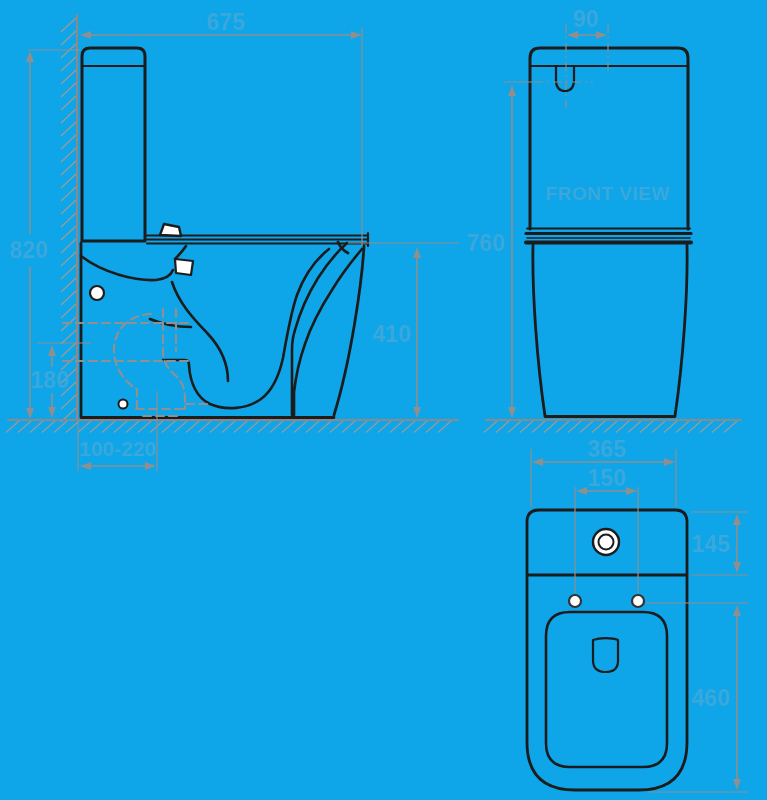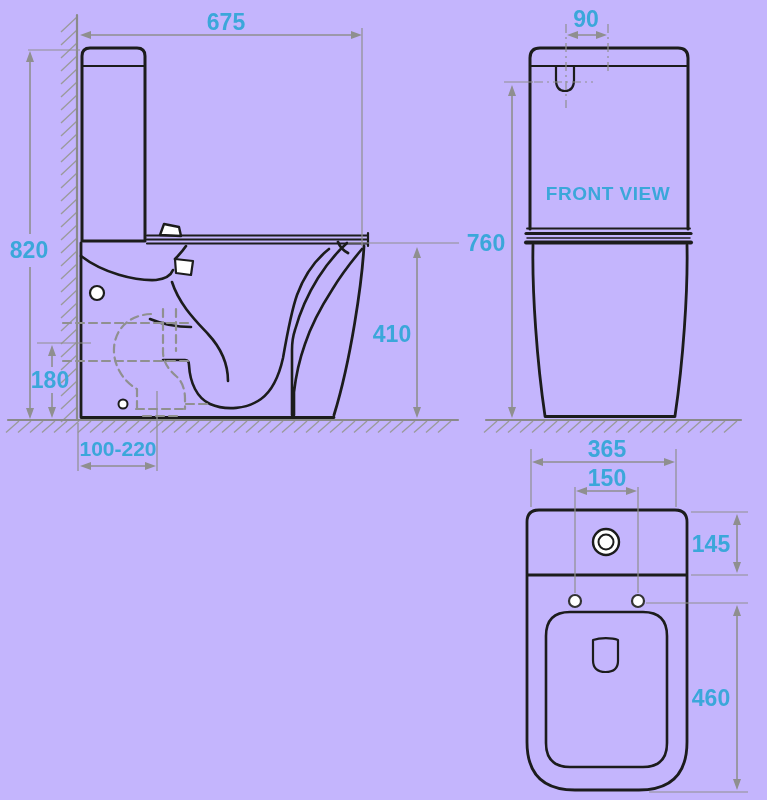--- a/index.html
+++ b/index.html
@@ -1,17 +1,17 @@
 <!DOCTYPE html>
 <html><head>
 <meta charset="utf-8">
 <style>
   html,body{margin:0;padding:0;background:#ffffff;}
   .frame{
-    position:relative;width:767px;height:800px;background:#c4b5fd;overflow:hidden;
+    position:relative;width:767px;height:800px;background:#0ea5e9;overflow:hidden;
     font-family:"Liberation Sans", sans-serif;
   }
   svg{display:block;}
   text.dim{
     font-family:"Liberation Sans", sans-serif;
     font-size:23px;font-weight:600;
   }
   text.dim.small{font-size:21px;}
   text.viewlabel{
     font-family:"Liberation Sans", sans-serif;

